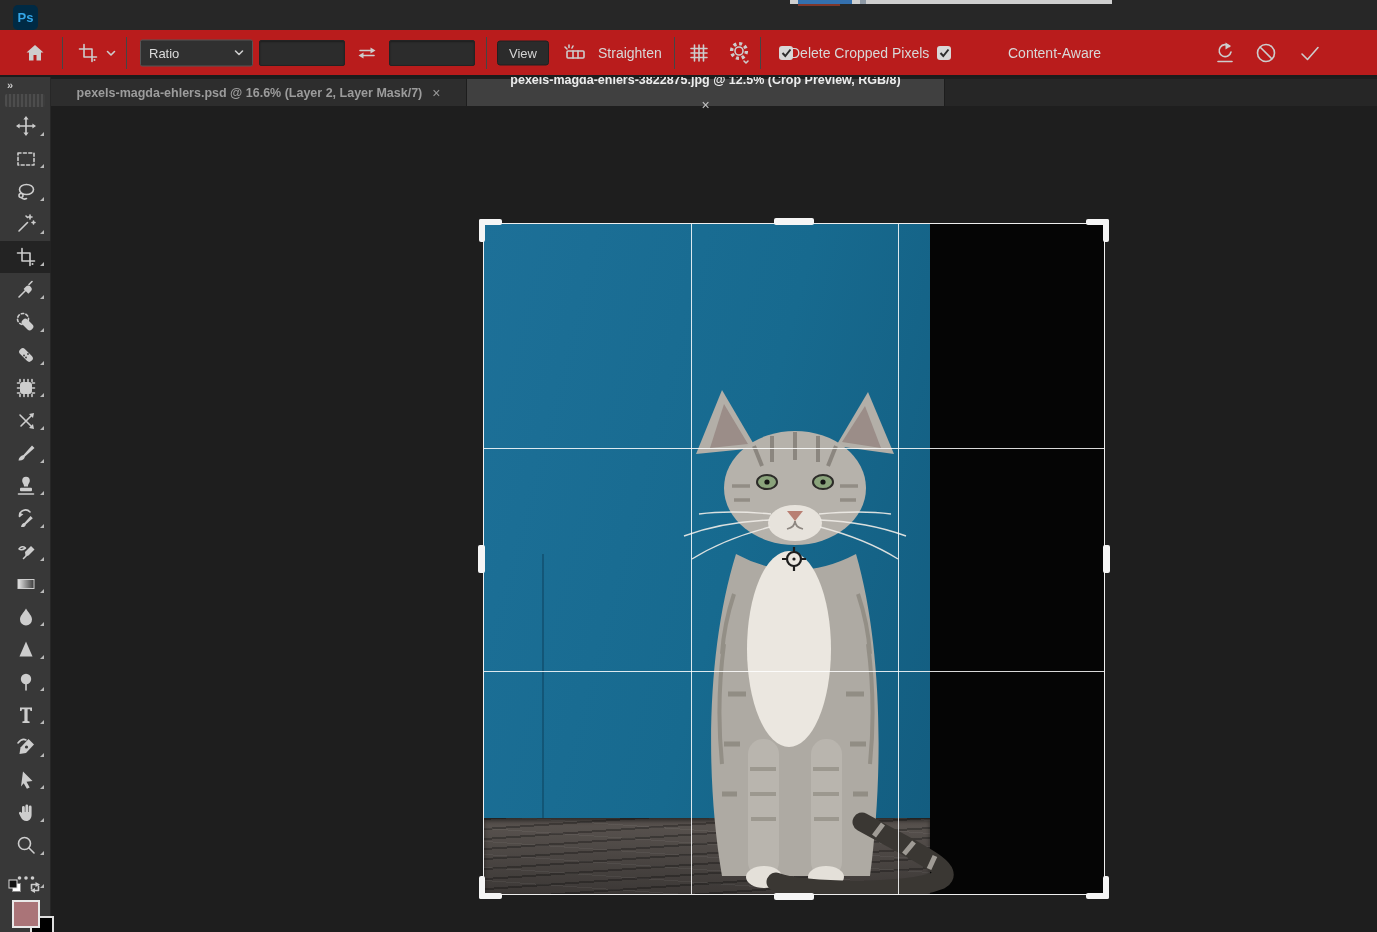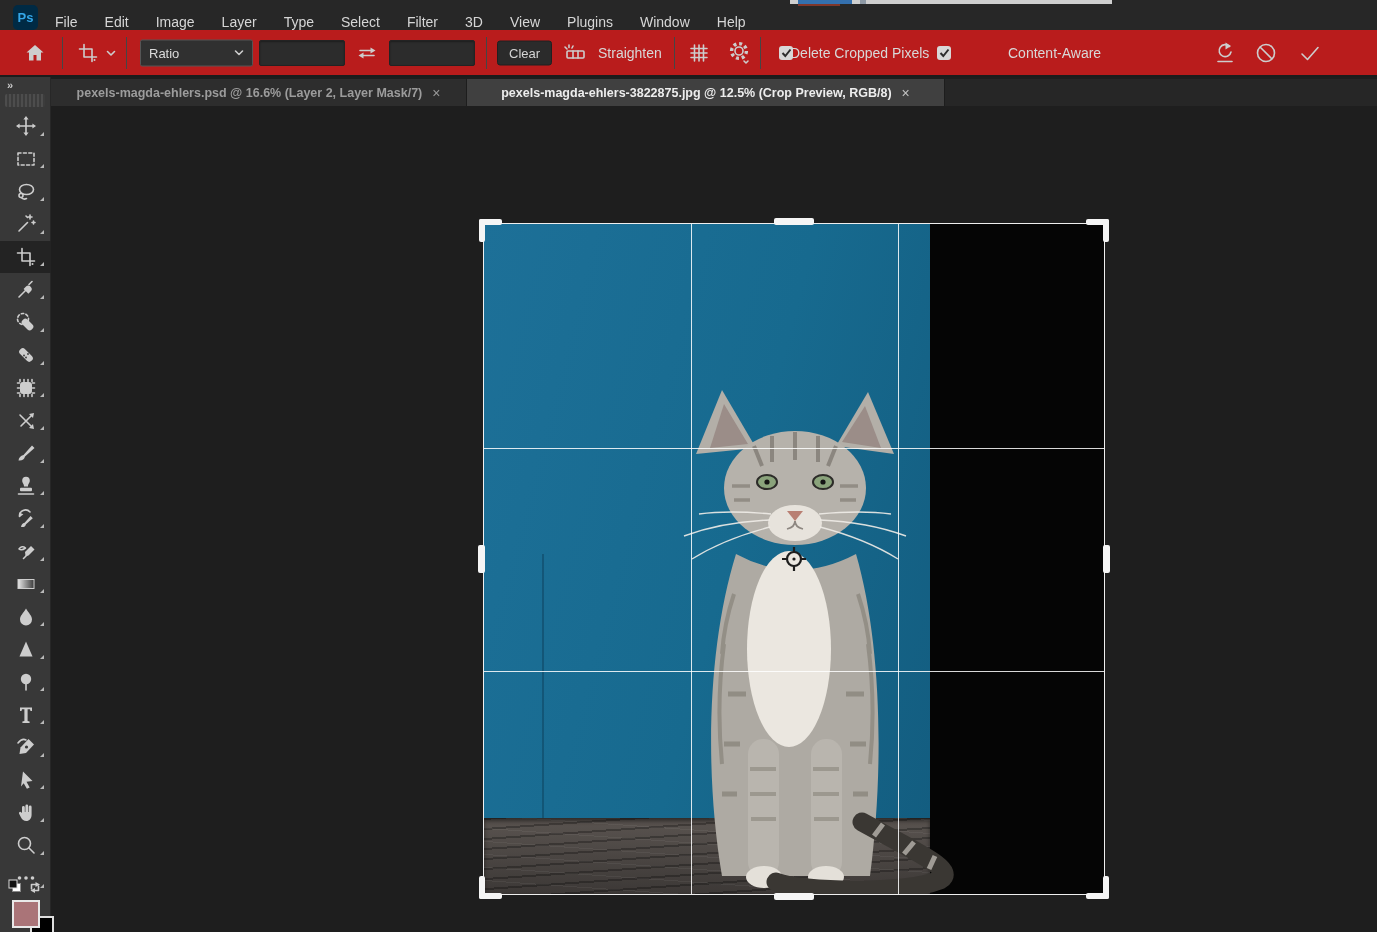--- a/index.html
+++ b/index.html
@@ -29,21 +29,21 @@
   .ob-field { height:26px; background:#2c2c2c; border:1px solid #232323; border-radius:2px; box-shadow:inset 0 1px 2px rgba(0,0,0,.35); }
   .ob-select { display:flex; align-items:center; justify-content:space-between; padding:0 8px; color:#dcdcdc; font-size:13px; background:#303030; border:1px solid #555; border-radius:2px; height:27px; }
   .clear-btn { height:25px; padding:0 11px; background:#2b2b2b; border:1px solid #202020; border-radius:3px; color:#d4d4d4; font-size:13px; display:flex; align-items:center; }
   .checkbox { width:14px; height:14px; background:#d8d8d8; border-radius:3px; display:flex; align-items:center; justify-content:center; }
   .icon svg { display:block; }
 
   
   .tabbar { position:absolute; left:51px; top:79px; right:0; height:27px; background:#262626; display:flex; z-index:3; }
   .tab { height:100%; display:flex; align-items:center; justify-content:center; gap:10px; font-size:12.5px; font-weight:bold; border-right:1px solid #1d1d1d; white-space:nowrap; }
   .tab.inactive { width:416px; background:#2d2d2d; color:#9c9c9c; }
-  .tab.active { width:478px; background:#404040; color:#ededed; }
+  .tab.active { width:478px; background:#404040; color:#ededed;flex-direction:column; }
   .tab .close { font-weight:normal; font-size:14px; color:#9a9a9a; }
   .tab.active .close { color:#c3c3c3; }
 
   
   .toolbar { position:absolute; left:0; top:77px; width:51px; bottom:0; background:#383838; border-right:1px solid #272727; z-index:3; }
   .collapse { color:#c9c9c9; font-size:11px; font-weight:bold; padding:2px 0 0 7px; height:15px; line-height:13px; }
   .grip { margin:2px 5px 0 5px; height:13px; border-radius:2px; background:repeating-linear-gradient(90deg,#4d4d4d 0 2px,#3c3c3c 2px 4px); }
   .tools { margin-top:3px; }
   .tool { width:51px; height:32.7px; display:flex; align-items:center; justify-content:center; position:relative; }
   .tool.active { background:#232323; }
@@ -95,34 +95,20 @@
 <div id="app">
 
   <div class="sliver">
     <div class="blue"></div>
     <div class="red"></div>
     <div class="mark"></div>
   </div>
 
   <div class="menubar">
     <div class="ps-badge">Ps</div>
-    <div class="menu-items">
-      <span class="menu-item">File</span>
-      <span class="menu-item">Edit</span>
-      <span class="menu-item">Image</span>
-      <span class="menu-item">Layer</span>
-      <span class="menu-item">Type</span>
-      <span class="menu-item">Select</span>
-      <span class="menu-item">Filter</span>
-      <span class="menu-item">3D</span>
-      <span class="menu-item">View</span>
-      <span class="menu-item">Plugins</span>
-      <span class="menu-item">Window</span>
-      <span class="menu-item">Help</span>
-    </div>
   </div>
 
   <div class="optionsbar">
     <span class="icon" style="left:24px">
       <svg width="22" height="22" viewBox="0 0 22 22">
           <path class="tf" d="M11 3 L2.5 10.5 H5 v8 h4.5 v-5.5 h3 v5.5 H17 v-8 h2.5 Z"></path>
         </svg>
     </span>
     <div class="ob-sep" style="left:62px"></div>
     <span class="icon" style="left:77px">
@@ -147,21 +133,21 @@
     <span class="icon" style="left:356px">
       <svg width="22" height="20" viewBox="0 0 22 20">
           <path class="ti" d="M4 7.5 H15"></path>
           <path class="tf" d="M14.5 4.5 l5 3 -5 3z"></path>
           <path class="ti" d="M18 12.5 H7"></path>
           <path class="tf" d="M7.5 9.5 l-5 3 5 3z"></path>
         </svg>
     </span>
     <input class="ob-field" style="left: 389px; width: 86px;" value="">
     <div class="ob-sep" style="left:486px"></div>
-    <button class="clear-btn" style="left:497px">Clear</button>
+    <button class="clear-btn" style="left:497px">View</button>
     <span class="icon" style="left:562px">
       <svg width="26" height="22" viewBox="0 0 26 22">
           <rect class="ti" x="5" y="9" width="17" height="7" rx="1"></rect>
           <path class="ti" d="M11 9v7 M16 9v7"></path>
           <path class="ti" d="M3 5 l2 2 M7 3 v2.5 M11 4 l-1 2"></path>
         </svg>
     </span>
     <span class="ob-label" style="left:598px">Straighten</span>
     <div class="ob-sep" style="left:674px"></div>
     <span class="icon" style="left:688px">

